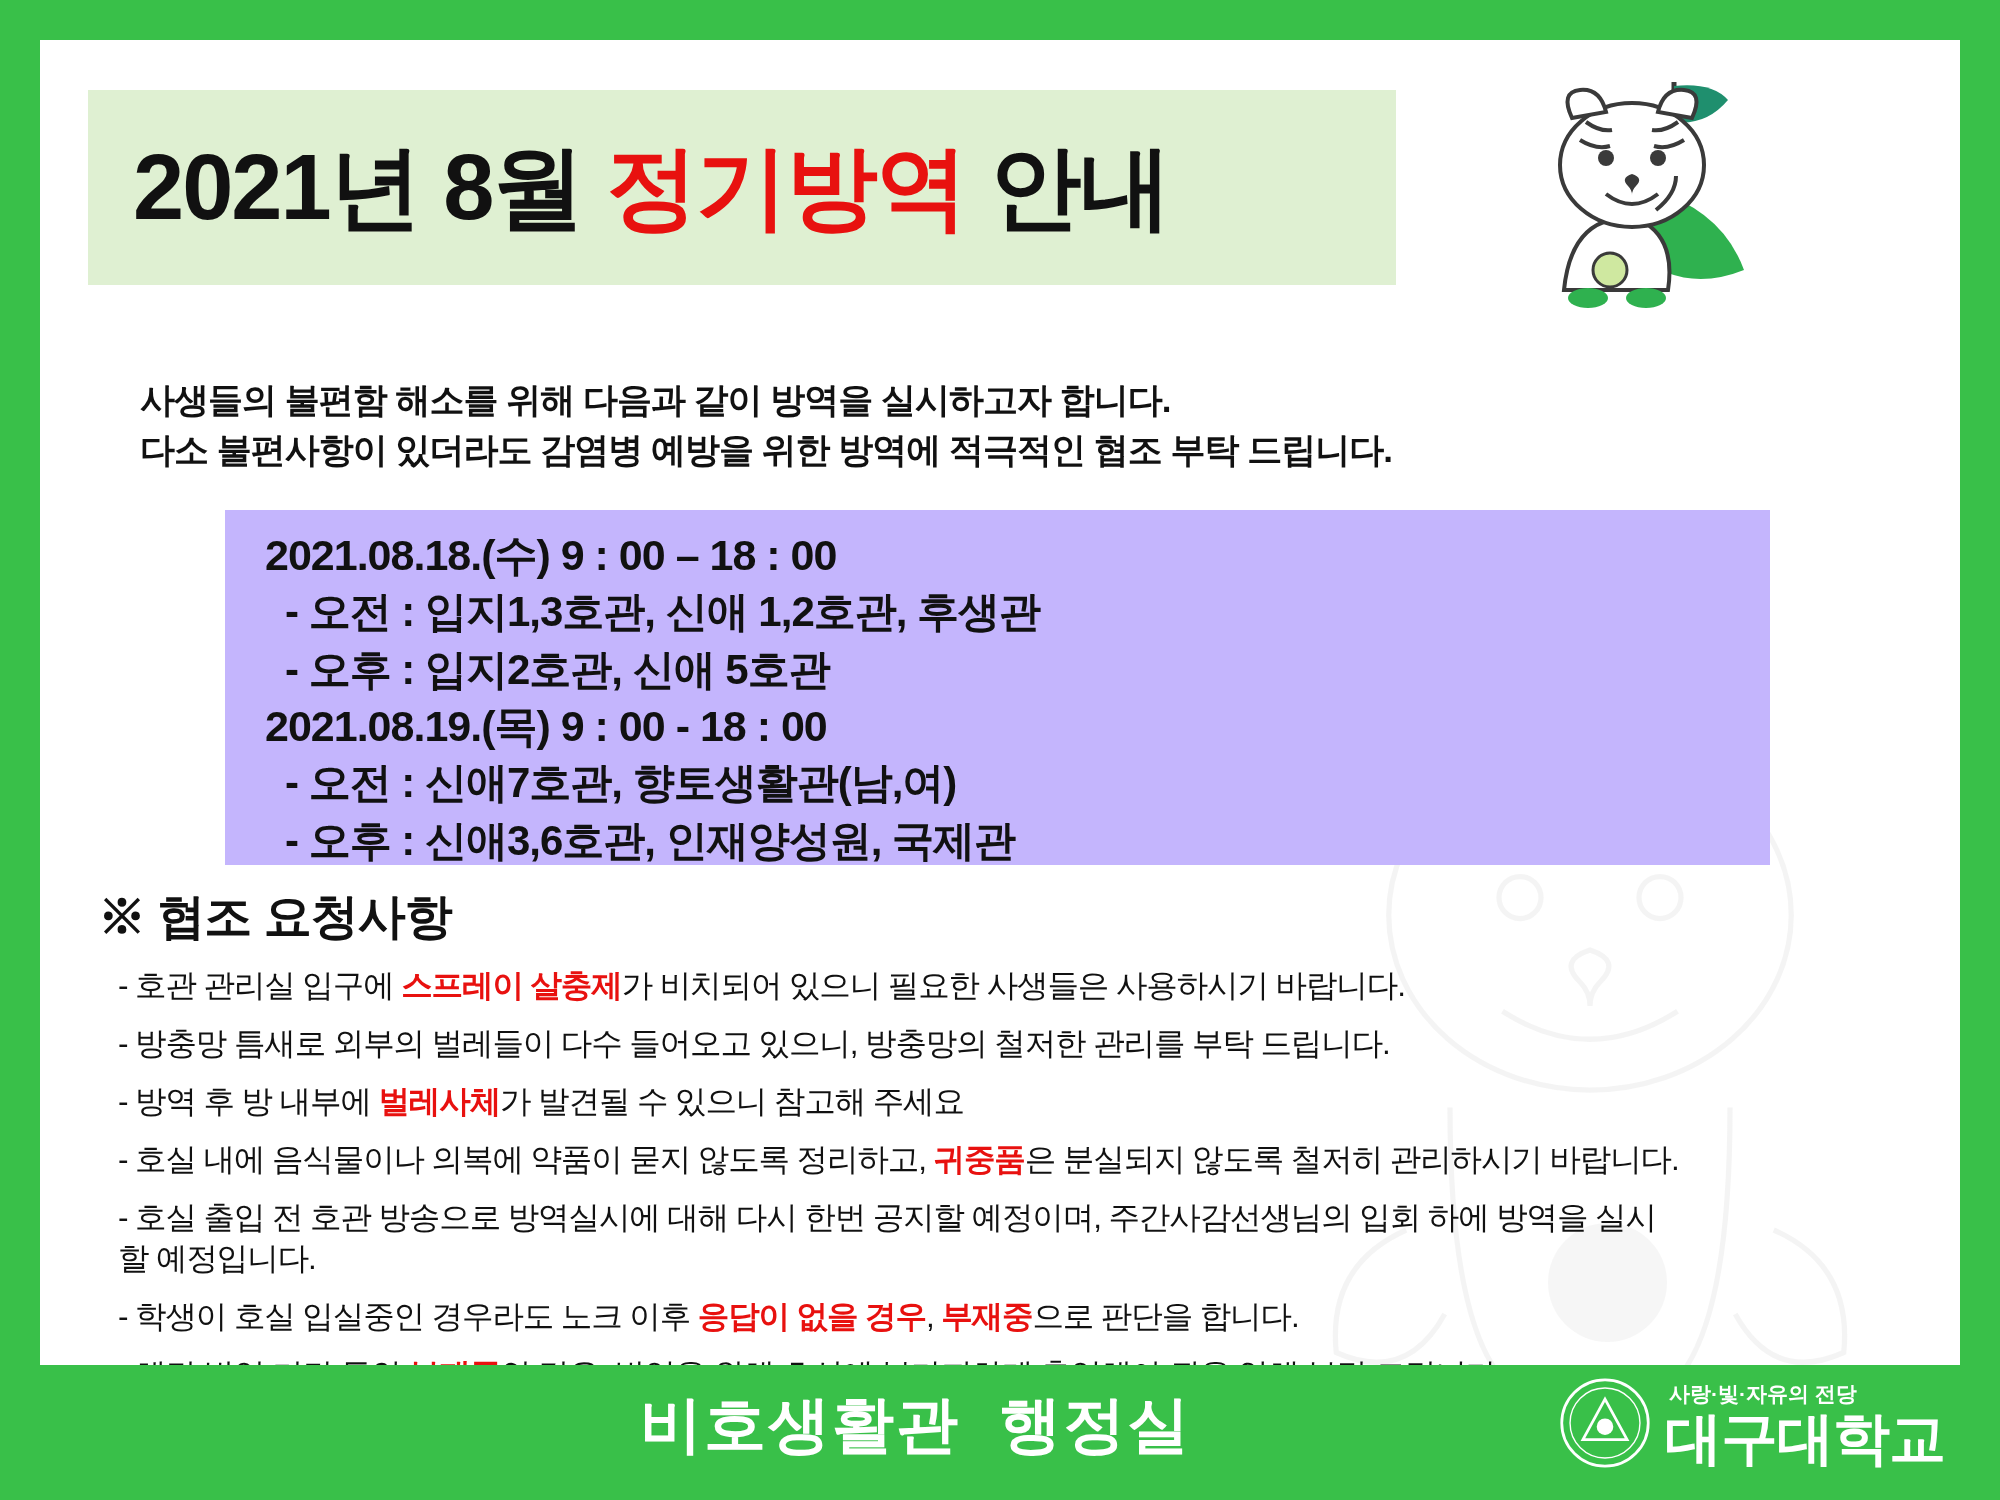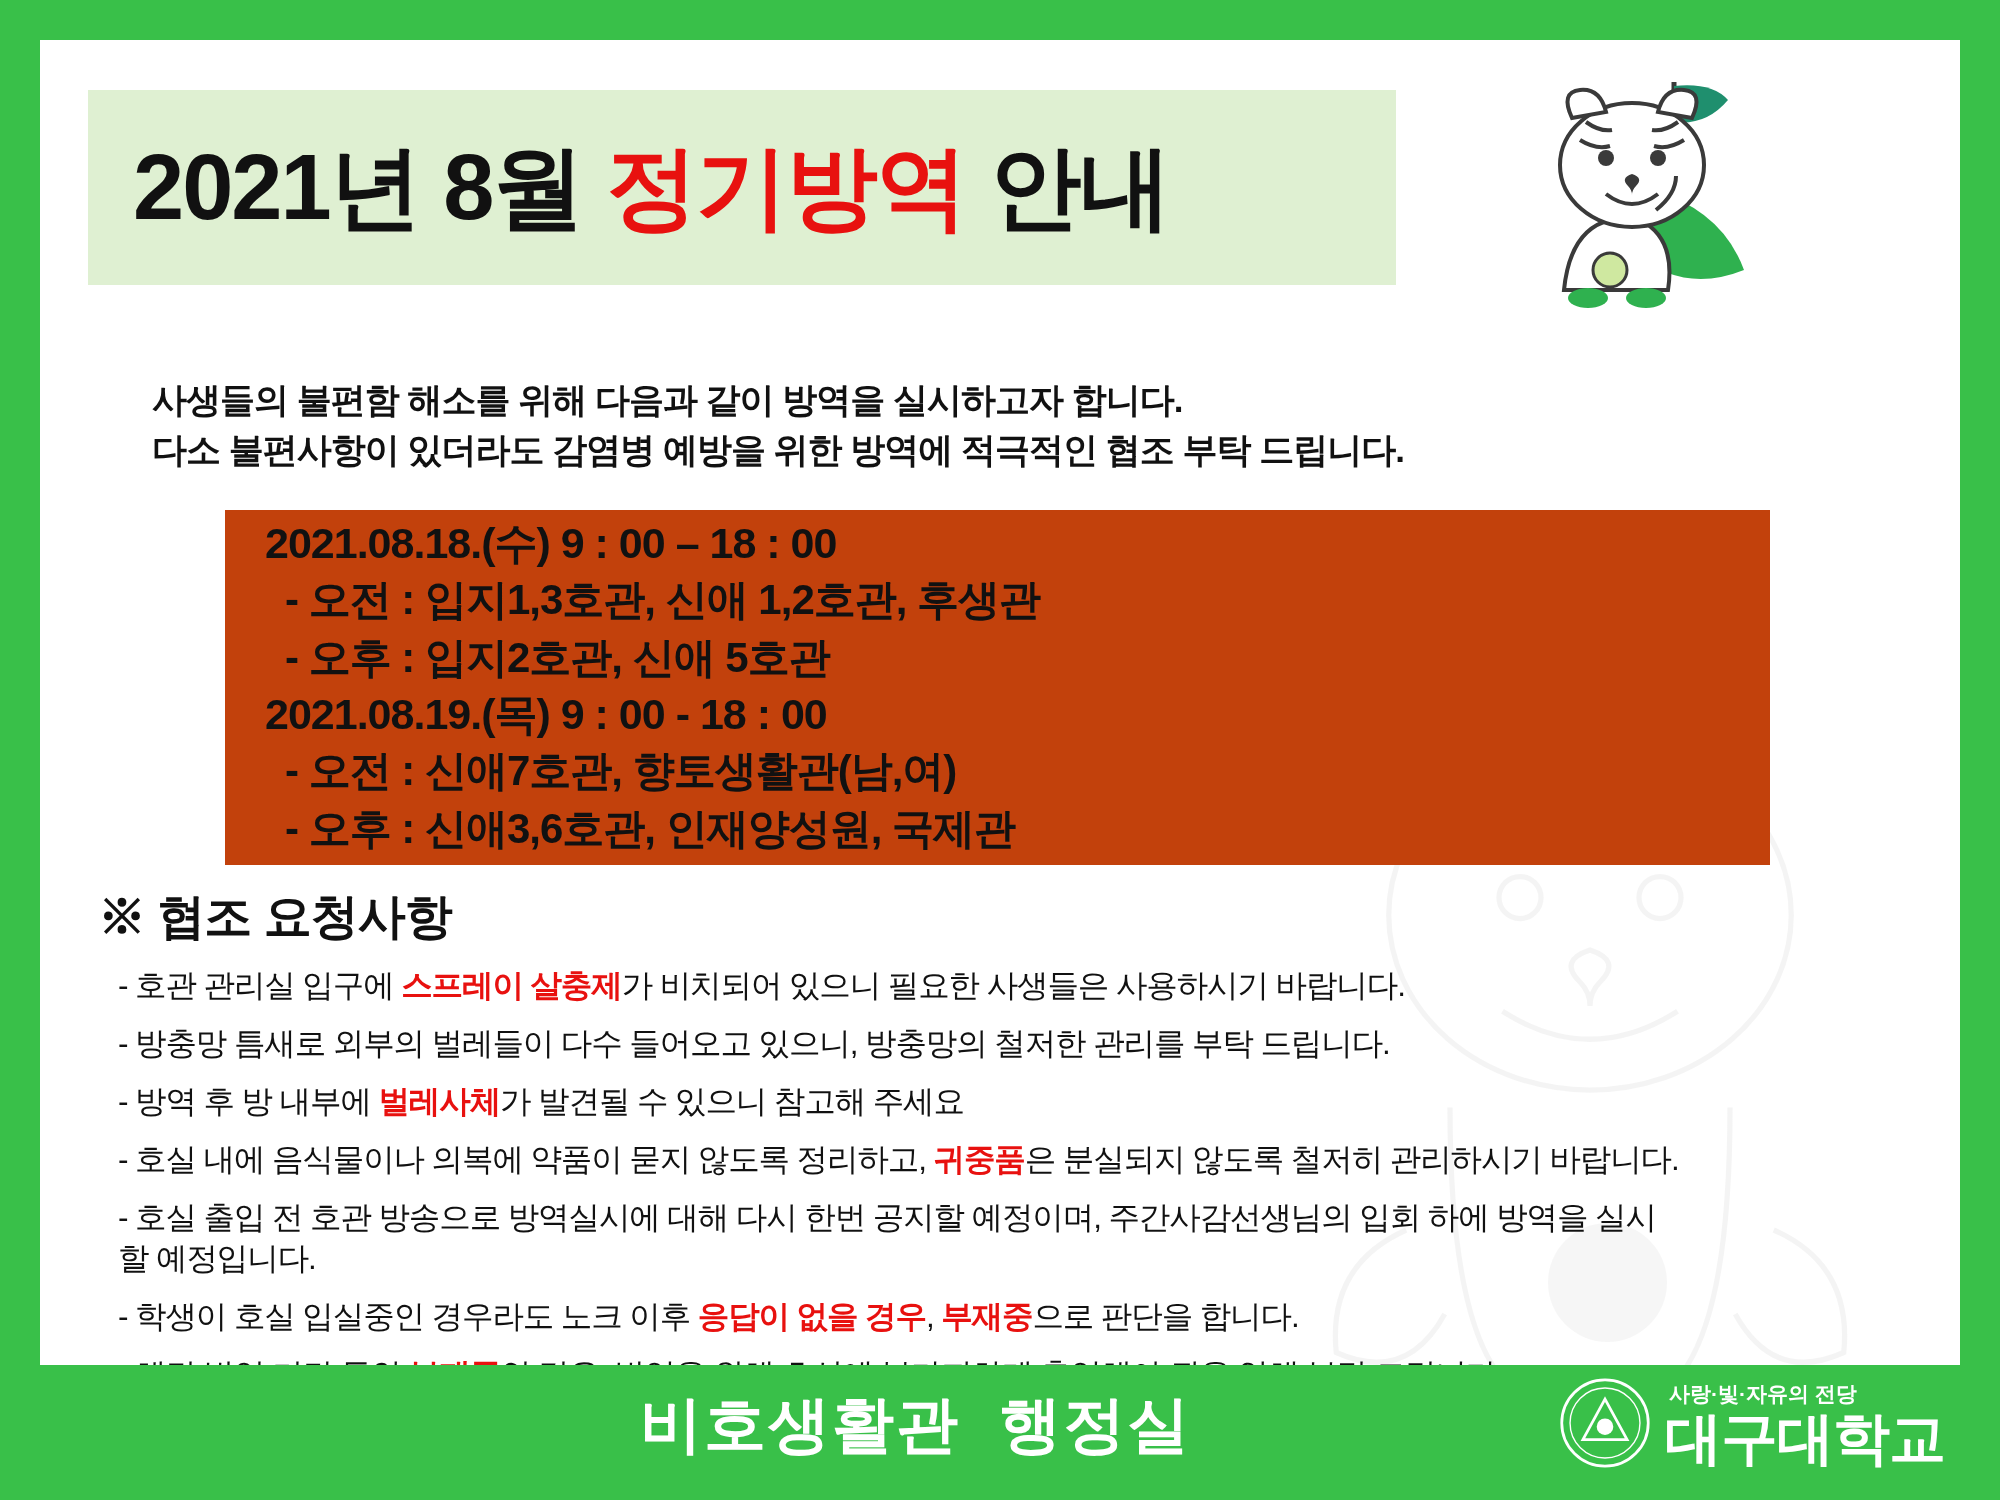--- a/index.html
+++ b/index.html
@@ -45,36 +45,36 @@
     color: #111;
   }
   .title-text .hl { color: #e8110f; }
   .mascot-top {
     position: absolute;
     right: 200px; top: 30px;
     width: 300px; height: 270px;
   }
   .intro {
     position: absolute;
-    left: 112px; top: 335px;
+    left: 100px; top: 335px;
     width: 1700px;
   }
   .intro p {
     font-size: 35px;
     font-weight: bold;
     color: #111;
     line-height: 1.42;
     letter-spacing: -1px;
   }
   .schedule-box {
     position: absolute;
     left: 185px; top: 470px;
     width: 1545px; height: 355px;
-    background: #c2410c;
-    padding: 6px 0 0 0;
+    background: #c4b5fd;
+    padding: 18px 0 0 0;
   }
   .sched-date {
     font-size: 43px; font-weight: bold; color: #111;
     padding-left: 40px; letter-spacing: -1px;
     line-height: 1.28;
   }
   .sched-line {
     font-size: 42px; font-weight: bold; color: #111;
     padding-left: 60px; letter-spacing: -1px;
     line-height: 1.38;

